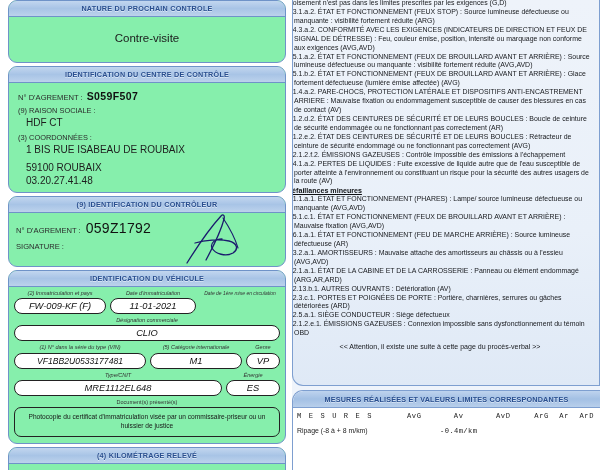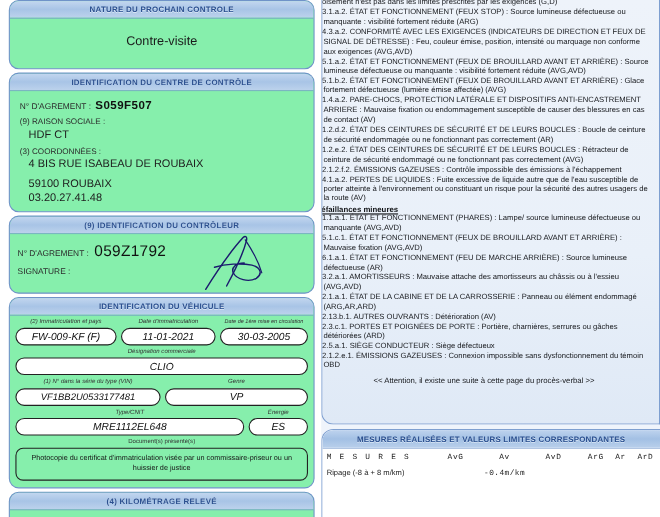--- a/index.html
+++ b/index.html
@@ -260,21 +260,21 @@
     <div class="panel">
       <div class="panel-head">IDENTIFICATION DU CENTRE DE CONTRÔLE</div>
       <div class="panel-body">
         <div class="agr-line">
           <span>N° D'AGREMENT :</span>
           <span class="agr-val">S059F507</span>
         </div>
         <div class="sub-line">(9) RAISON SOCIALE :</div>
         <div class="sub-val">HDF CT</div>
         <div class="sub-line" style="margin-top:4px;">(3) COORDONNÉES :</div>
-        <div class="sub-val">4 BIS RUE ISABEAU DE ROUBAIX</div>
+        <div class="sub-val">1 BIS RUE ISABEAU DE ROUBAIX</div>
         <div class="spacer-sm"></div>
         <div class="sub-val">59100 ROUBAIX</div>
         <div class="sub-val">03.20.27.41.48</div>
       </div>
     </div>
 
     <div class="panel">
       <div class="panel-head">(9) IDENTIFICATION DU CONTRÔLEUR</div>
       <div class="ctrl-body">
         <div class="ctrl-row">
@@ -300,35 +300,38 @@
           <div class="fld" style="flex:0 0 92px;">
             <div class="fld-lbl">(2) Immatriculation et pays</div>
             <div class="fld-box">FW-009-KF (F)</div>
           </div>
           <div class="fld" style="flex:0 0 86px;">
             <div class="fld-lbl">Date d'immatriculation</div>
             <div class="fld-box">11-01-2021</div>
           </div>
           <div class="fld">
             <div class="fld-lbl wrap" style="font-size:5px;">Date de 1ère mise en circulation</div>
-            <div class="fld-box">30-03-2005</div>
           </div>
         </div>
 
         <div class="flds-row">
           <div class="fld">
             <div class="fld-lbl">Désignation commerciale</div>
             <div class="fld-box">CLIO</div>
           </div>
         </div>
 
         <div class="flds-row">
           <div class="fld" style="flex:0 0 132px;">
             <div class="fld-lbl">(1) N° dans la série du type (VIN)</div>
             <div class="fld-box sm">VF1BB2U0533177481</div>
+          </div>
+          <div class="fld" style="flex:0 0 92px;">
+            <div class="fld-lbl">(5) Catégorie internationale</div>
+            <div class="fld-box">M1</div>
           </div>
           <div class="fld">
             <div class="fld-lbl">Genre</div>
             <div class="fld-box">VP</div>
           </div>
         </div>
 
         <div class="flds-row">
           <div class="fld" style="flex:1 1 auto;">
             <div class="fld-lbl">Type/CNIT</div>

